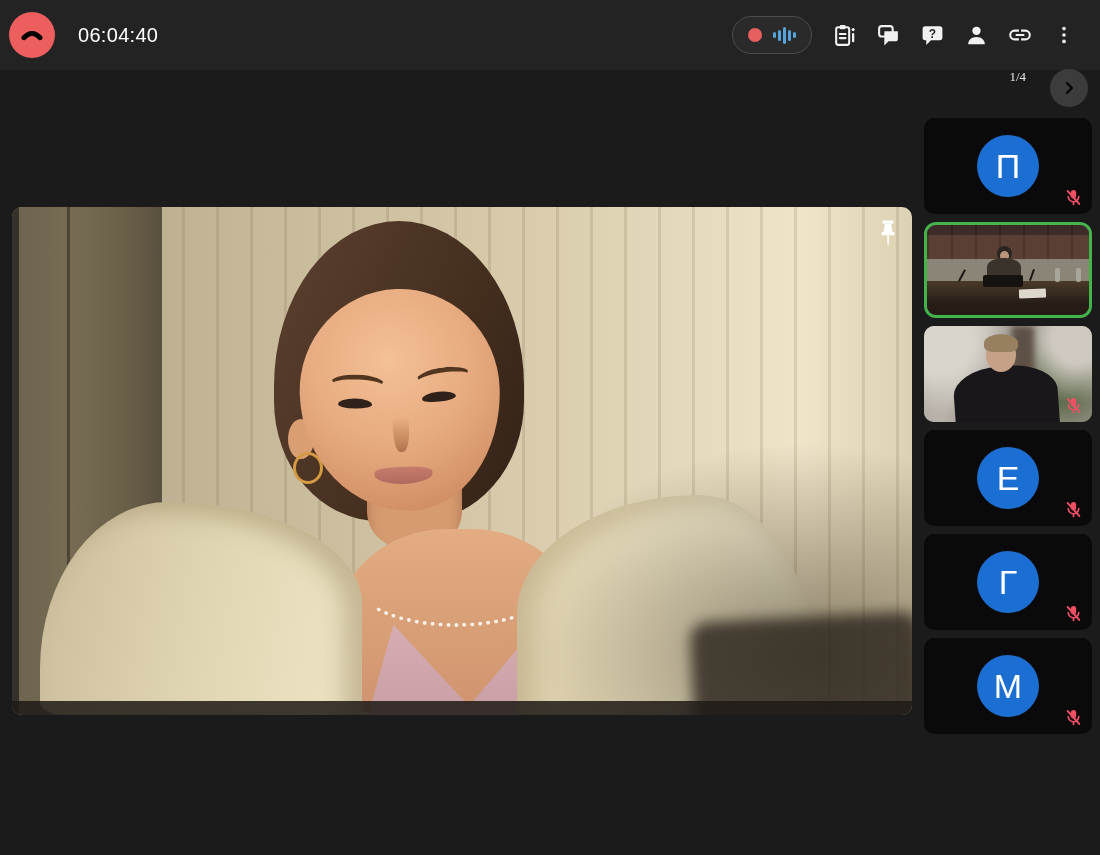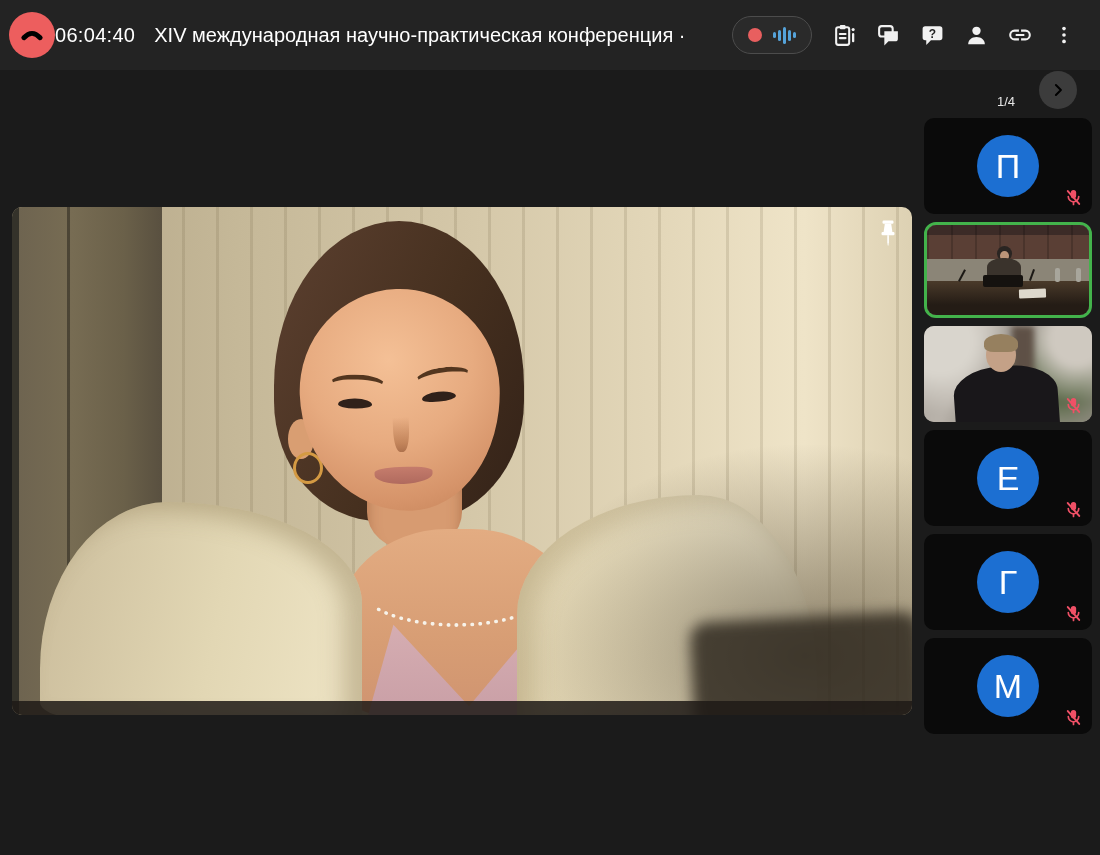--- a/index.html
+++ b/index.html
@@ -4,21 +4,21 @@
 <style>
   html,body{margin:0;padding:0;background:#111;}
   body{font-family:"Liberation Sans","DejaVu Sans",sans-serif;-webkit-font-smoothing:antialiased;}
   #app{position:relative;width:1100px;height:855px;background:#1b1b1b;overflow:hidden;}
 
   
   .topbar{position:absolute;left:0;top:0;width:1100px;height:70px;background:#232323;
           display:flex;align-items:center;padding:0 14px 0 9px;box-sizing:border-box;}
   .end-call{width:46px;height:46px;border-radius:50%;background:var(--end-call-red);
             display:flex;align-items:center;justify-content:center;flex:0 0 auto;cursor:pointer;}
-  .timer{color:#fff;font-size:20px;letter-spacing:.3px;}
+  .timer{color:#fff;font-size:20px;margin-left:23px;letter-spacing:.3px;}
   .title{color:#fff;font-size:20px;margin-left:19px;white-space:nowrap;overflow:hidden;}
   .rec-pill{margin-left:auto;display:flex;align-items:center;gap:11px;padding:9px 15px;
             border:1px solid #4c4c4c;border-radius:20px;background:#2a2a2a;cursor:pointer;}
   .rec-dot{width:14px;height:14px;border-radius:50%;background:var(--record-dot-red);}
   .wave{display:flex;align-items:center;gap:2px;height:18px;}
   .wave i{display:block;width:3px;border-radius:2px;background:var(--wave-blue);}
   .wave i:nth-child(1){height:6px}.wave i:nth-child(2){height:11px}.wave i:nth-child(3){height:17px}
   .wave i:nth-child(4){height:11px}.wave i:nth-child(5){height:6px}
   .topbar-icons{display:flex;align-items:center;margin-left:10px;}
   .icon-btn{width:44px;height:44px;display:flex;align-items:center;justify-content:center;
@@ -69,22 +69,22 @@
   .hand-shadow{right:-10px;bottom:-12px;width:230px;height:110px;background:rgba(42,36,28,.8);
         border-radius:18px;filter:blur(7px);transform:rotate(-3deg);}
   .bottom-strip{left:0;right:0;bottom:0;height:14px;background:rgba(30,26,22,.85);}
   .pin{right:14px;top:12px;width:20px;height:28px;}
 
   
   .watermark{position:absolute;left:18px;top:827px;background:#161616;color:#f2f2f2;font-size:14px;
              padding:5px 11px;border-radius:6px;}
 
   
-  .pagination{position:absolute;top:69px;right:23px;width:168px;height:40px;
-              display:flex;align-items:flex-end;justify-content:flex-end;}
+  .pagination{position:absolute;top:69px;right:12px;width:168px;height:40px;
+              display:flex;align-items:flex-start;justify-content:flex-end;font-family:Liberation Serif, serif;}
   .page-count{color:#e6e6e6;font-size:13px;margin-right:24px;}
   .next-btn{width:38px;height:38px;border-radius:50%;background:#3c3c3c;display:flex;
             align-items:center;justify-content:center;cursor:pointer;}
   .tiles{position:absolute;top:118px;right:8px;width:168px;display:flex;flex-direction:column;gap:8px;}
   .tile{position:relative;width:168px;height:96px;border-radius:10px;background:#0a0a0a;
         box-sizing:border-box;overflow:hidden;cursor:pointer;}
   .tile.active{border:3px solid var(--active-green);border-radius:12px;}
   .avatar{position:absolute;left:50%;top:50%;transform:translate(-50%,-50%);width:62px;height:62px;
           border-radius:50%;background:var(--avatar-blue);display:flex;align-items:center;justify-content:center;}
   .avatar span{color:#fff;font-size:34px;line-height:1;}
@@ -128,21 +128,20 @@
 
 <div id="app">
 
   <div class="topbar">
     <div class="end-call">
       <svg width="26" height="26" viewBox="0 0 24 24">
         <path class="st" d="M4.5 14.5 Q12 6.5 19.5 14.5" stroke="#fff" stroke-width="4.6"></path>
       </svg>
     </div>
     <div class="timer">06:04:40</div>
-    <div class="title">XIV международная научно-практическая конференция ·</div>
 
     <div class="rec-pill">
       <span class="rec-dot"></span>
       <span class="wave">
           <i></i>
           <i></i>
           <i></i>
           <i></i>
           <i></i>
         </span>

